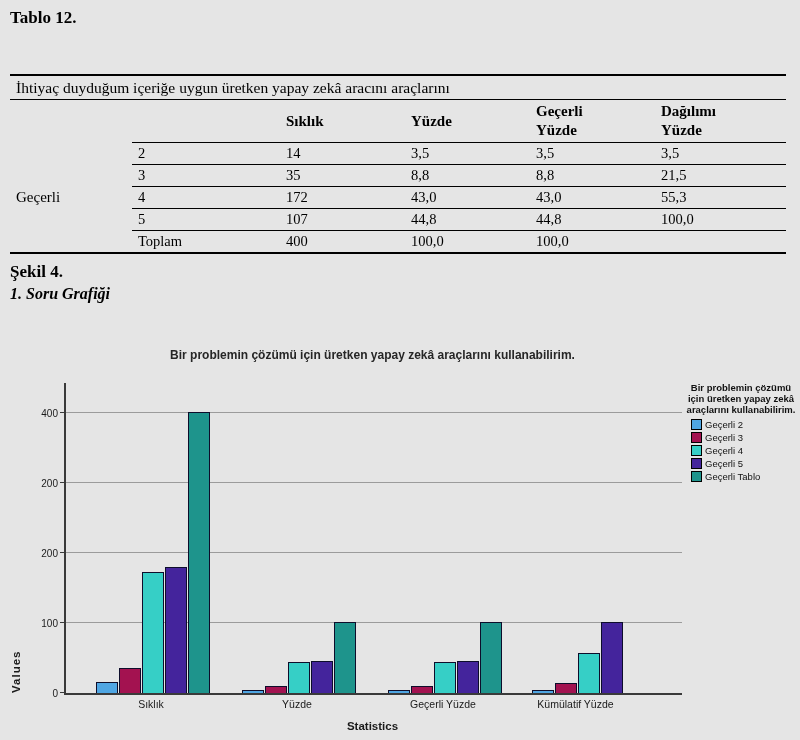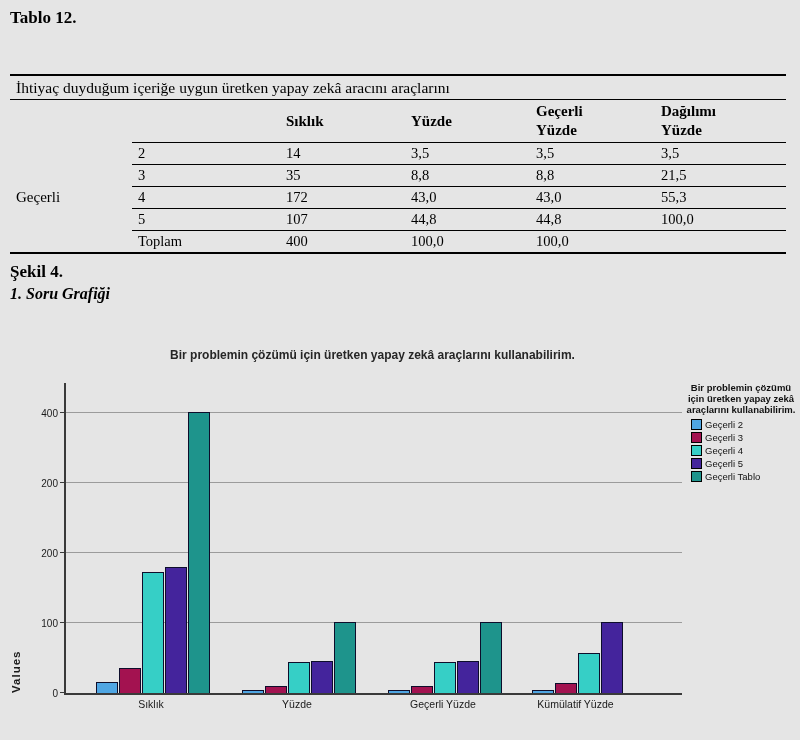--- a/index.html
+++ b/index.html
@@ -166,20 +166,21 @@
           <div class="bar" style="height: 31.36px; background: rgb(68, 36, 156);"></div>
           <div class="bar" style="height: 70px; background: rgb(30, 148, 140);"></div>
         </div>
         <div class="bar-group" style="left: 466px;">
           <div class="bar" style="height: 2.45px; background: rgb(79, 166, 227);"></div>
           <div class="bar" style="height: 8.61px; background: rgb(163, 18, 80);"></div>
           <div class="bar" style="height: 38.71px; background: rgb(54, 207, 198);"></div>
           <div class="bar" style="height: 70px; background: rgb(68, 36, 156);"></div>
         </div>
       </div>
+    <div class="xlabel">Statistics</div>
     <div class="legend">
       <div class="legend-title">Bir problemin çözümü için üretken yapay zekâ araçlarını kullanabilirim.</div>
       <div class="legend-items" id="legend-items">
           <div class="legend-item">
             <span class="legend-swatch" style="background: rgb(79, 166, 227);"></span>
             <span class="legend-label">Geçerli 2</span>
           </div>
           <div class="legend-item">
             <span class="legend-swatch" style="background: rgb(163, 18, 80);"></span>
             <span class="legend-label">Geçerli 3</span>

